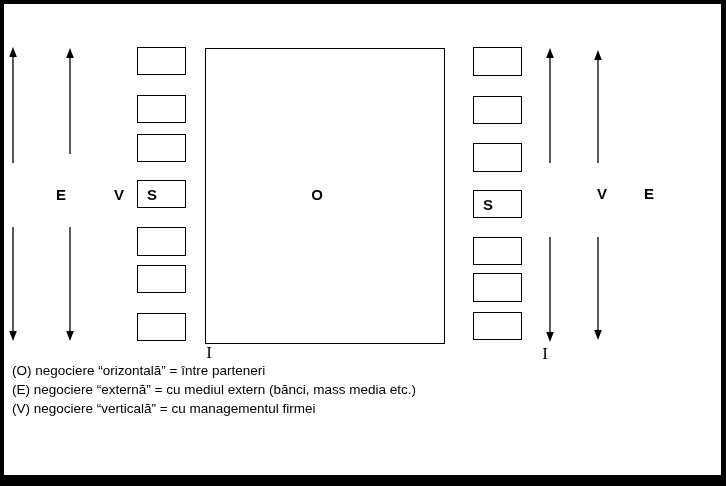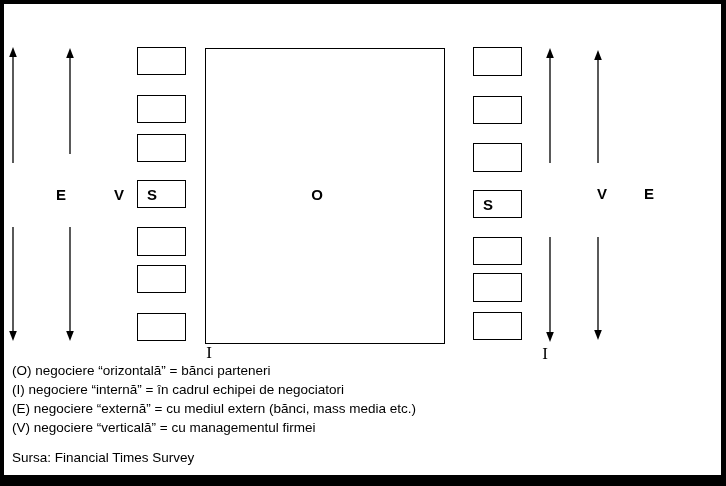--- a/index.html
+++ b/index.html
@@ -122,21 +122,19 @@
 
   <div class="lbl" style="left:57px;top:190px;">E</div>
   <div class="lbl" style="left:115px;top:190px;">V</div>
   <div class="lbl" style="left:313px;top:190px;">O</div>
   <div class="lbl" style="left:598px;top:189px;">V</div>
   <div class="lbl" style="left:645px;top:189px;">E</div>
   <div class="ilbl" style="left:205px;top:348px;">I</div>
   <div class="ilbl" style="left:541px;top:349px;">I</div>
 
   <div class="legend">
-    <div>(O) negociere “orizontală” = bănci parteneri</div>
-    <div>(I) negociere “internă” = în cadrul echipei de negociatori</div>
+    <div>(O) negociere “orizontală” = între parteneri</div>
     <div>(E) negociere “externă” = cu mediul extern (bănci, mass media etc.)</div>
     <div>(V) negociere “verticală” = cu managementul firmei</div>
   </div>
 
-  <div class="source">Sursa: Financial Times Survey</div>
 
 </div>
 
 </body></html>

